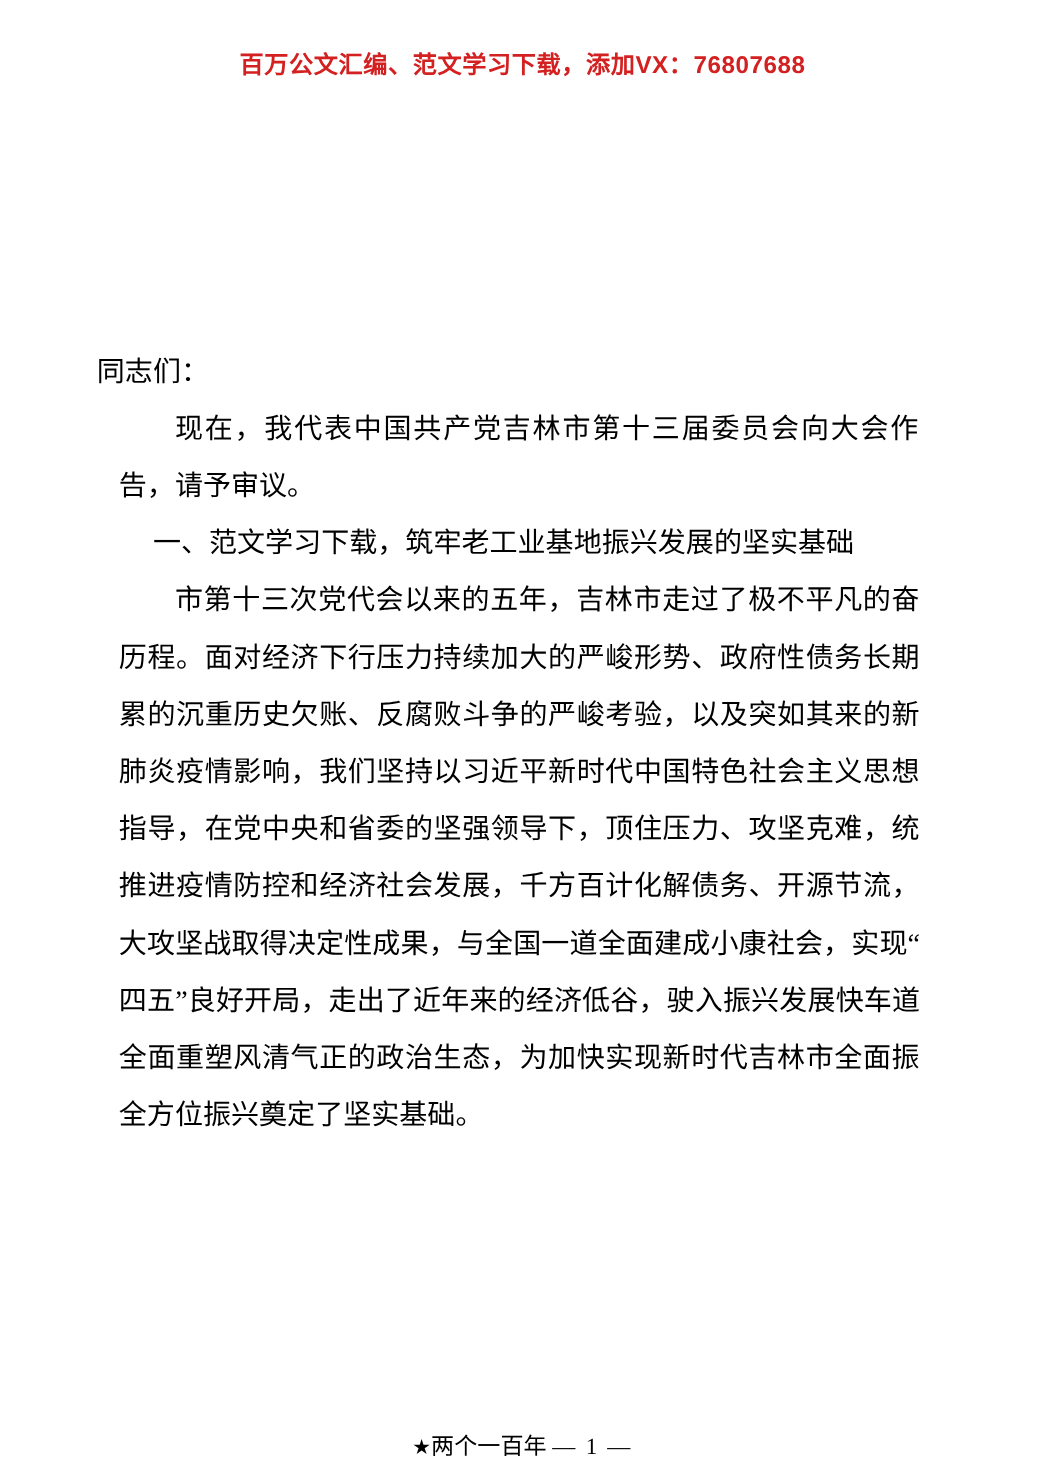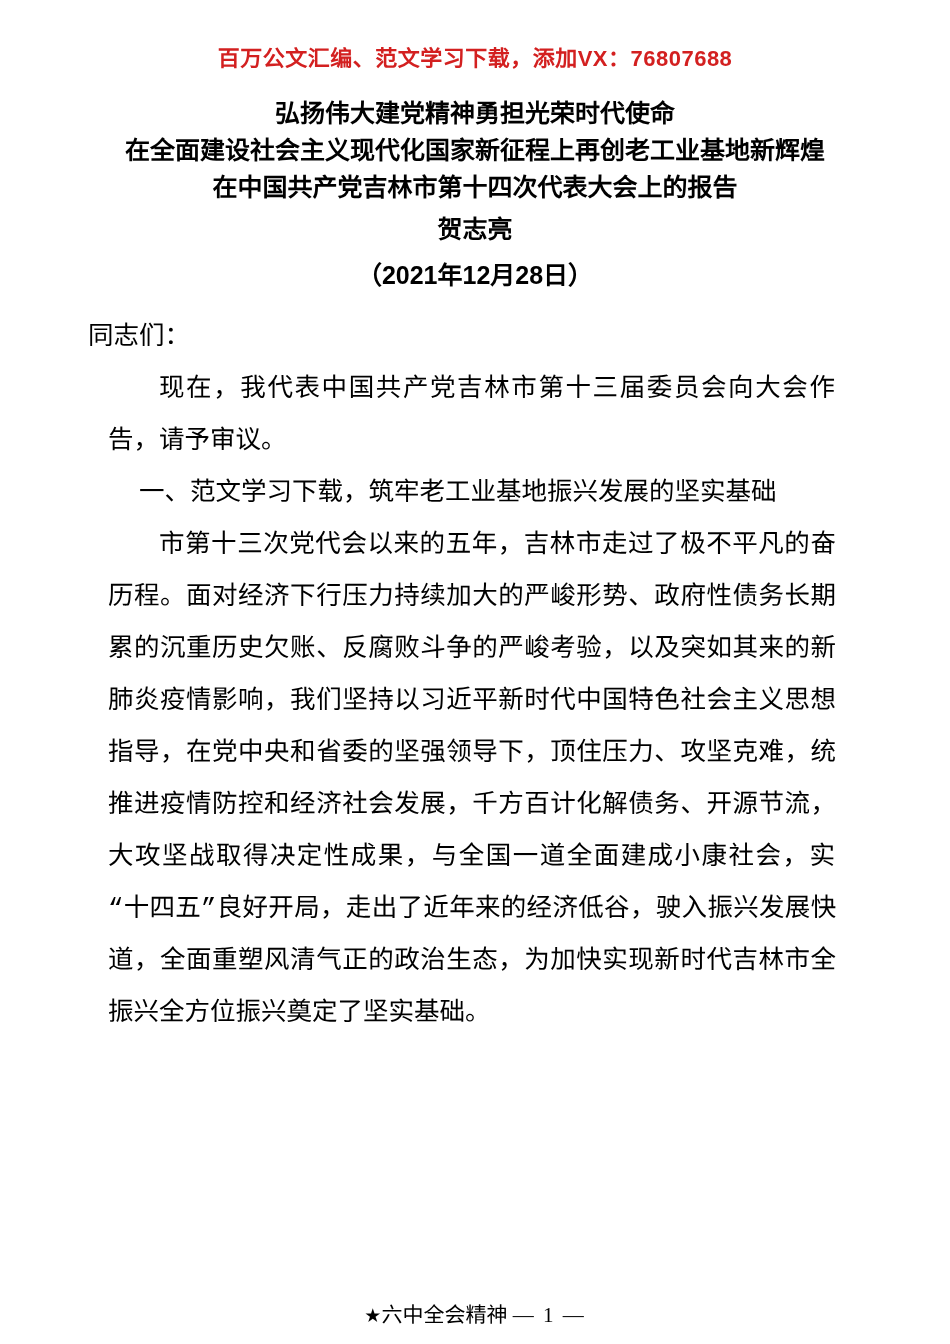--- a/index.html
+++ b/index.html
@@ -66,21 +66,21 @@
     left: 88px;
     width: 774px;
   }
   .para {
     font-size: 25.5px;
     line-height: 52px;
     text-align: justify;
     text-justify: inter-ideograph;
     margin: 0;
     letter-spacing: 0px;
-    font-family: Liberation Mono, monospace;
+    font-family: Liberation Serif, serif;
   }
   .para.indent {
     text-indent: 51px;
     margin-left: 20px;
   }
   .para.salutation {
     text-indent: 0;
   }
   .para.heading {
     text-indent: 51px;
@@ -102,39 +102,32 @@
   .footer .fstar { font-family: "DejaVu Sans", sans-serif; font-size: 19px; }
   .footer .fpage { letter-spacing: 2px; }
 </style>
 </head>
 <body>
 
 <div class="page">
 
   <div class="promo">百万公文汇编、范文学习下载，添加VX：76807688</div>
 
-  <div class="title-block">
-    <div class="title-line">弘扬伟大建党精神勇担光荣时代使命</div>
-    <div class="title-line">在全面建设社会主义现代化国家新征程上再创老工业基地新辉煌</div>
-    <div class="title-line">在中国共产党吉林市第十四次代表大会上的报告</div>
-    <div class="title-line author">贺志亮</div>
-    <div class="title-line date">（2021年12月28日）</div>
-  </div>
 
   <div class="body-area">
 
     <p class="para salutation">同志们：</p>
 
     <p class="para indent">现在，我代表中国共产党吉林市第十三届委员会向大会作报告，请予审议。</p>
 
 
     <p class="para heading">一、范文学习下载，筑牢老工业基地振兴发展的坚实基础</p>
 
     <p class="para indent">市第十三次党代会以来的五年，吉林市走过了极不平凡的奋斗历程。面对经济下行压力持续加大的严峻形势、政府性债务长期积累的沉重历史欠账、反腐败斗争的严峻考验，以及突如其来的新冠肺炎疫情影响，我们坚持以习近平新时代中国特色社会主义思想为指导，在党中央和省委的坚强领导下，顶住压力、攻坚克难，统筹推进疫情防控和经济社会发展，千方百计化解债务、开源节流，三大攻坚战取得决定性成果，与全国一道全面建成小康社会，实现“十四五”良好开局，走出了近年来的经济低谷，驶入振兴发展快车道，全面重塑风清气正的政治生态，为加快实现新时代吉林市全面振兴全方位振兴奠定了坚实基础。</p>
 
   </div>
 
   <div class="footer">
-    <span class="fstar">★</span><span>六中全会精神</span>
+    <span class="fstar">★</span><span>两个一百年</span>
     <span class="fpage">— 1 —</span>
   </div>
 
 </div>
 
 </body></html>

